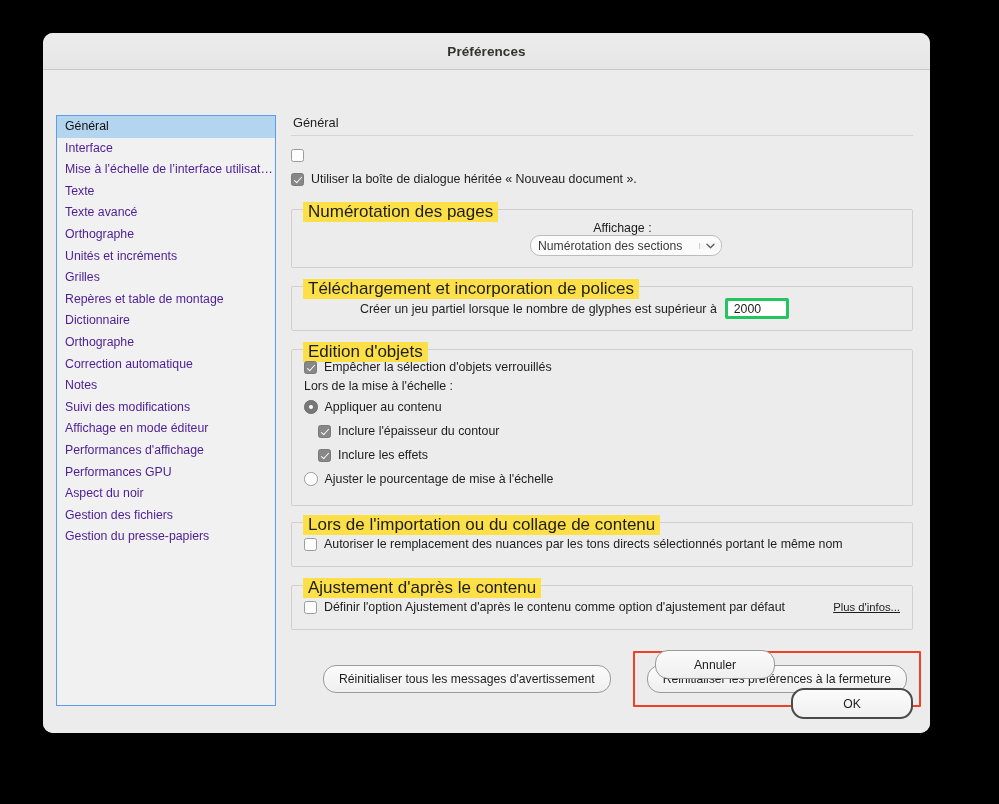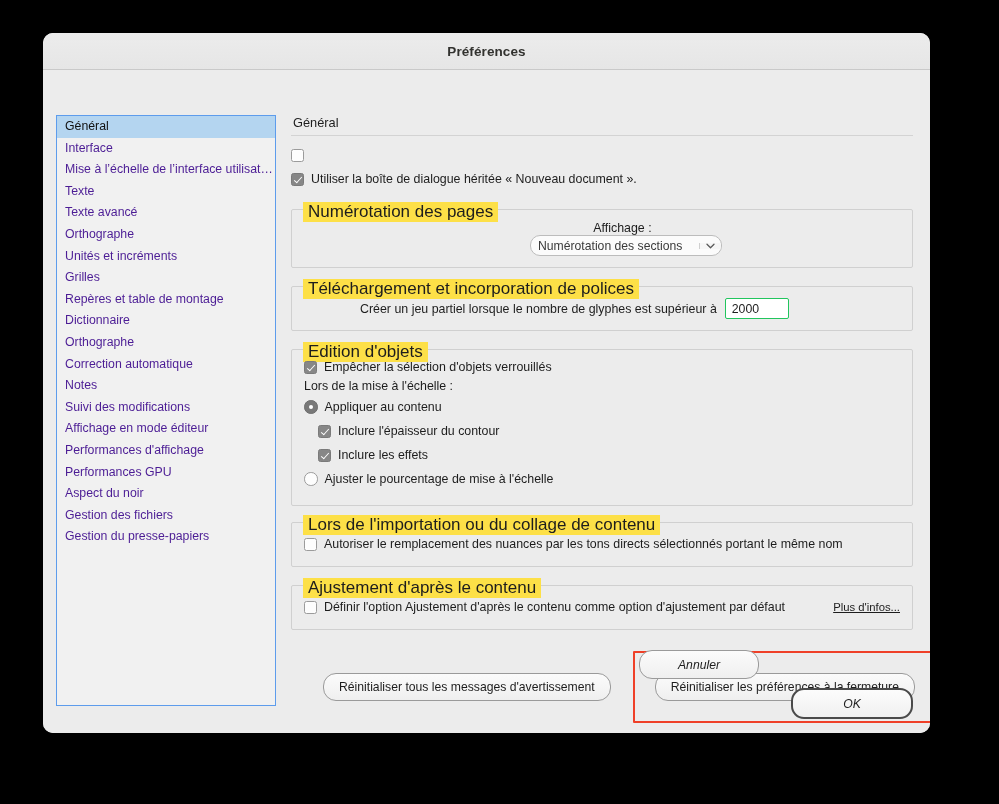--- a/index.html
+++ b/index.html
@@ -226,21 +226,21 @@
     display: flex;
     align-items: center;
     font-size: 12.4px;
     color: #1d1d1d;
     padding-left: 56px;
   }
   .num-input {
     margin-left: 8px;
     width: 64px;
     height: 21px;
-    border: 1px solid #22c55e;
+    border: 3px solid #22c55e;
     border-radius: 2px;
     background: #ffffff;
     font-size: 12.3px;
     color: #1d1d1d;
     padding: 0 6px;
     box-sizing: border-box;
     display: flex;
     align-items: center;
     text-align: center;
   }
@@ -280,34 +280,33 @@
     color: #1d1d1d;
     display: inline-flex;
     align-items: center;
     justify-content: center;
     padding: 0 15px;
     white-space: nowrap;
     cursor: pointer;
   }
   .highlight-wrap {
     position: relative;
-    padding: 20px;
+    padding: 12px;
     border: 2.5px solid #ef4028;
     border-radius: 1px;
     display: inline-flex;
   }
 
   
   .footer {
     position: absolute;
     right: 17px;
     bottom: 14px;
     display: flex;
-    gap: 32px;
-    font-style: italic;
+    gap: 16px;
   }
   .footer .cap-btn { min-width: 88px; height: 27px; }
   .footer .cap-btn.default {
     border: 2px solid #4a4a4a;
     background: linear-gradient(#fcfcfc, #f0f0f0);
     margin-top: 38px;
   }
 </style>
 </head>
 <body>

